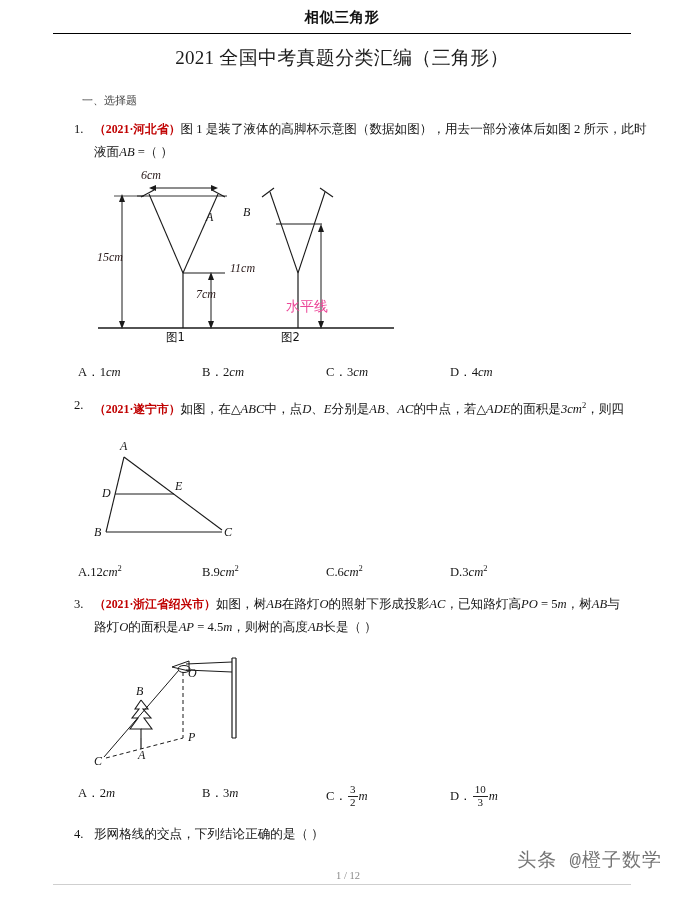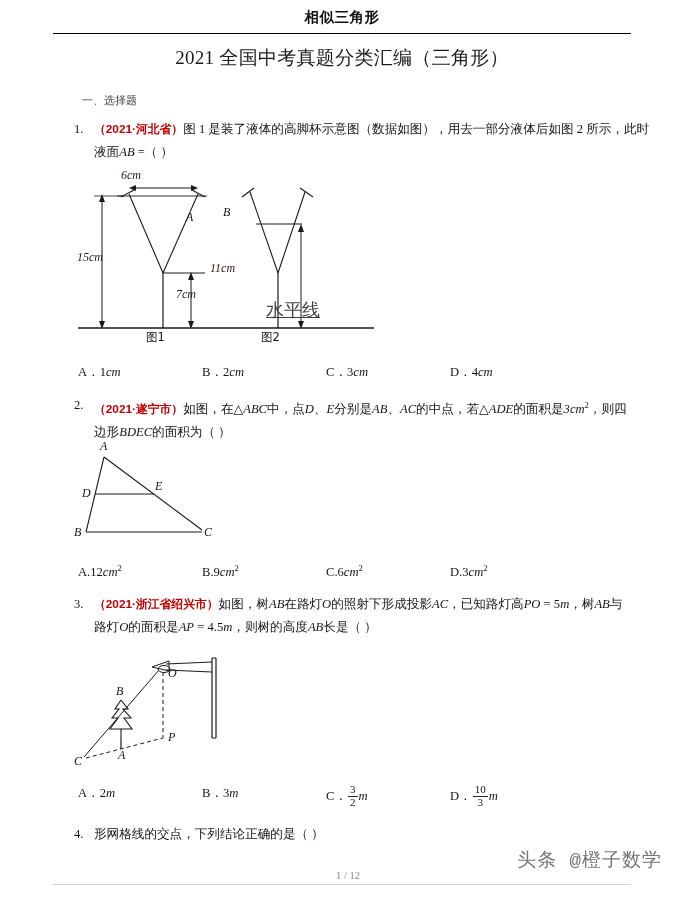--- a/index.html
+++ b/index.html
@@ -86,21 +86,21 @@
   .q-body {
     margin-left: 20px;
   }
   .q-line {
     display: block;
     white-space: normal;
   }
   .src {
     color: #c00000;
     font-weight: bold;
-    font-family: Liberation Sans, sans-serif;
+    font-family: Liberation Serif, serif;
     font-size: 11.8px;
   }
   .it {
     font-style: italic;
   }
   .sup {
     font-size: 8.5px;
     vertical-align: super;
   }
 
@@ -131,20 +131,21 @@
     position: relative;
     top: -1px;
     margin: 0 1px;
   }
   .frac .num { display: block; padding: 0 2px; }
   .frac .den { display: block; border-top: 1px solid #222; padding: 0 2px; }
 
   
   .figure {
     position: absolute;
+    margin-left: 20px;
   }
   .fig-label {
     position: absolute;
     font-family: "Liberation Serif", serif;
     font-style: italic;
     font-size: 12px;
     color: #151515;
   }
   .fig-dim {
     position: absolute;
@@ -155,23 +156,22 @@
   }
   .fig-cap {
     position: absolute;
     font-family: "DejaVu Sans", sans-serif;
     font-size: 11.5px;
     color: #141414;
   }
   .fig-cn {
     position: absolute;
     font-family: "DejaVu Sans", sans-serif;
-    font-size: 18px;
-    color: #404040;
-    text-decoration: underline;
+    font-size: 14px;
+    color: #ec4899;
   }
 
   
   .watermark {
     position: absolute;
     right: 22px;
     bottom: 28px;
     font-family: Liberation Mono, monospace;
     font-size: 19px;
     color: #5c5c5c;
@@ -286,21 +286,20 @@
     <span class="opt opt-a"><span>A．</span><span>1</span><span class="it">cm</span></span>
     <span class="opt opt-b"><span>B．</span><span>2</span><span class="it">cm</span></span>
     <span class="opt opt-c"><span>C．</span><span>3</span><span class="it">cm</span></span>
     <span class="opt opt-d"><span>D．</span><span>4</span><span class="it">cm</span></span>
   </div>
 
   <div class="q" style="top:394px;">
     <span class="q-num">2.</span>
     <div class="q-body">
       <span class="q-line"><span class="src">（2021·遂宁市）</span><span>如图，在△</span><span class="it">ABC</span><span>中，点</span><span class="it">D</span><span>、</span><span class="it">E</span><span>分别是</span><span class="it">AB</span><span>、</span><span class="it">AC</span><span>的中点，若△</span><span class="it">ADE</span><span>的面积是</span><span class="it">3cm</span><span class="sup">2</span><span>，则四</span></span>
-      <span class="q-line"><span>边形</span><span class="it">BDEC</span><span>的面积为（      ）</span></span>
     </div>
   </div>
 
   <div class="figure" style="left:74px; top:446px; width:200px; height:100px;">
     <svg width="200" height="100" viewBox="0 0 200 100">
 
       <line x1="30" y1="11" x2="12" y2="86" stroke="#1a1a1a" stroke-width="1.1"></line>
       <line x1="30" y1="11" x2="128" y2="84" stroke="#1a1a1a" stroke-width="1.1"></line>
       <line x1="12" y1="86" x2="128" y2="86" stroke="#1a1a1a" stroke-width="1.1"></line>
       <line x1="21" y1="48" x2="80" y2="48" stroke="#1a1a1a" stroke-width="1"></line>

